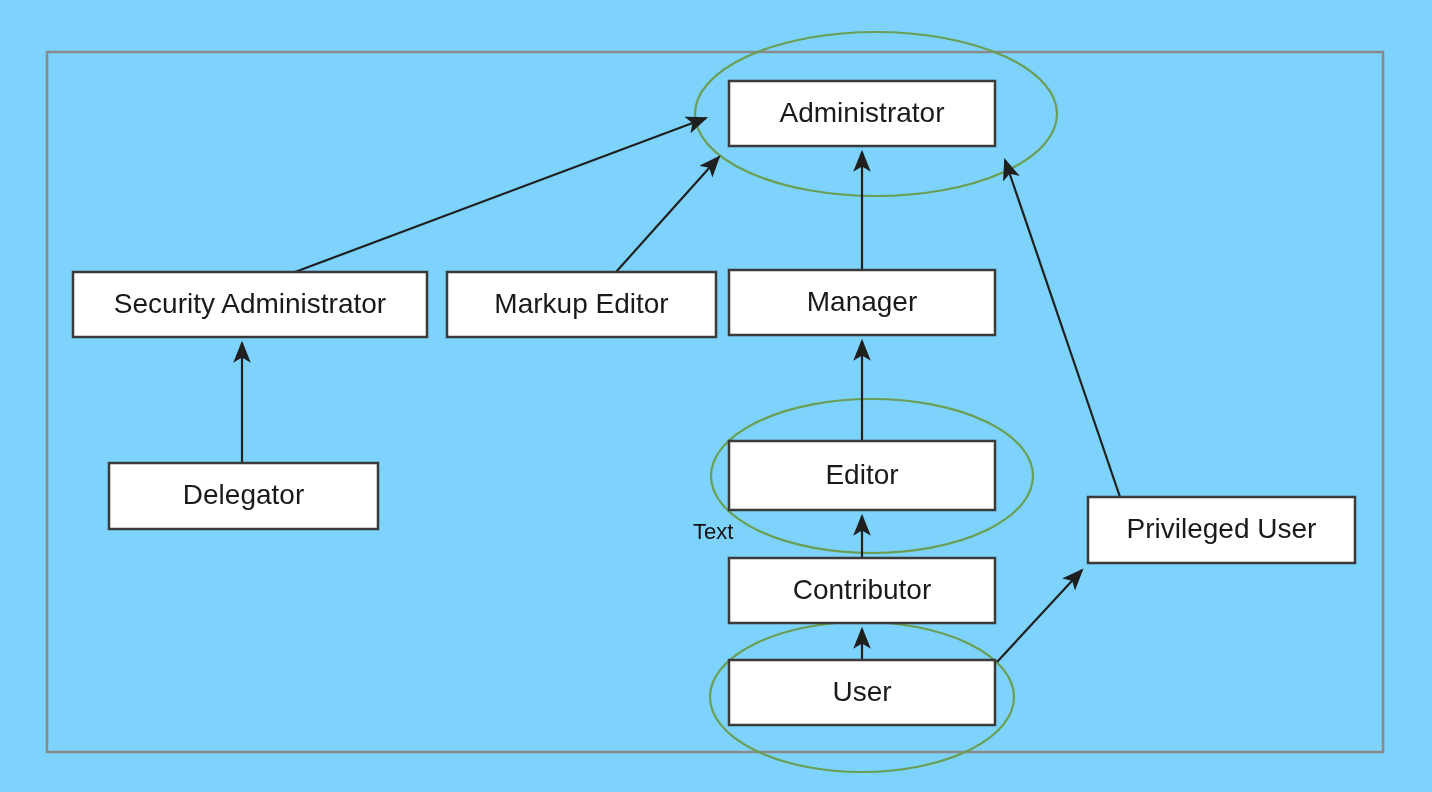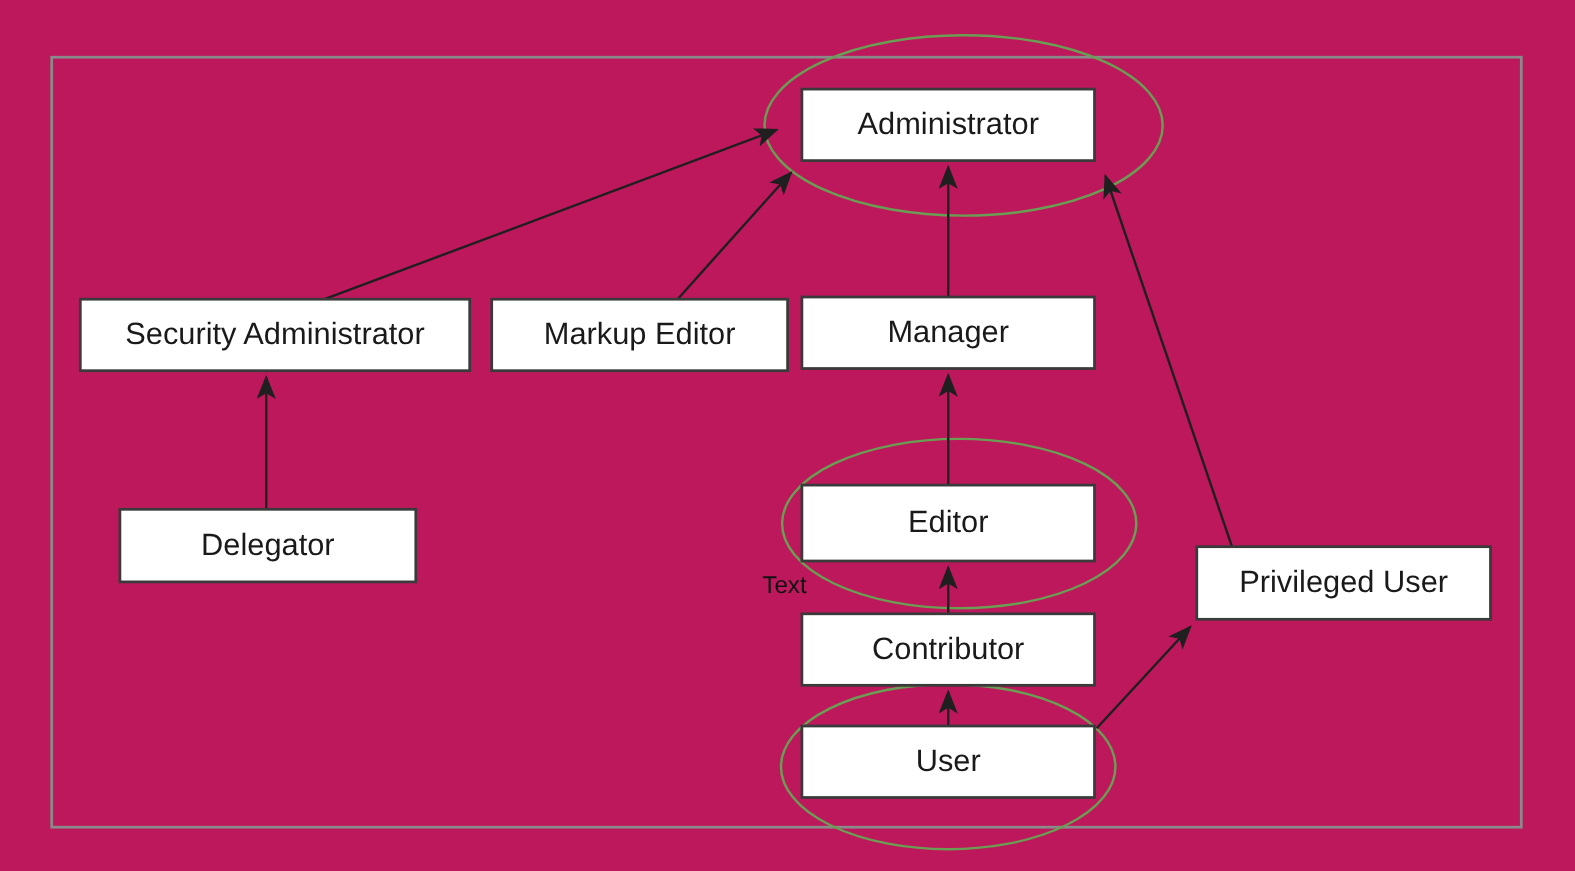--- a/index.html
+++ b/index.html
@@ -10,21 +10,21 @@
   body {
     width: 1432px;
     height: 792px;
     font-family: "Liberation Sans", sans-serif;
     overflow: hidden;
   }
   #diagram-root {
     position: relative;
     width: 1432px;
     height: 792px;
-    background: #be185d;
+    background: #7dd3fc;
   }
   svg.diagram-canvas {
     display: block;
     width: 1432px;
     height: 792px;
   }
   .node-box {
     fill: #ffffff;
     stroke: #3a3a3a;
     stroke-width: 2.5;

